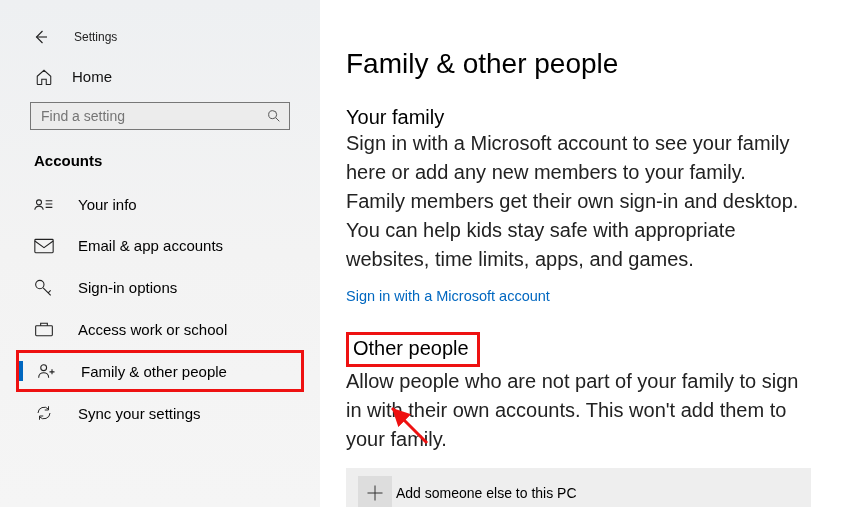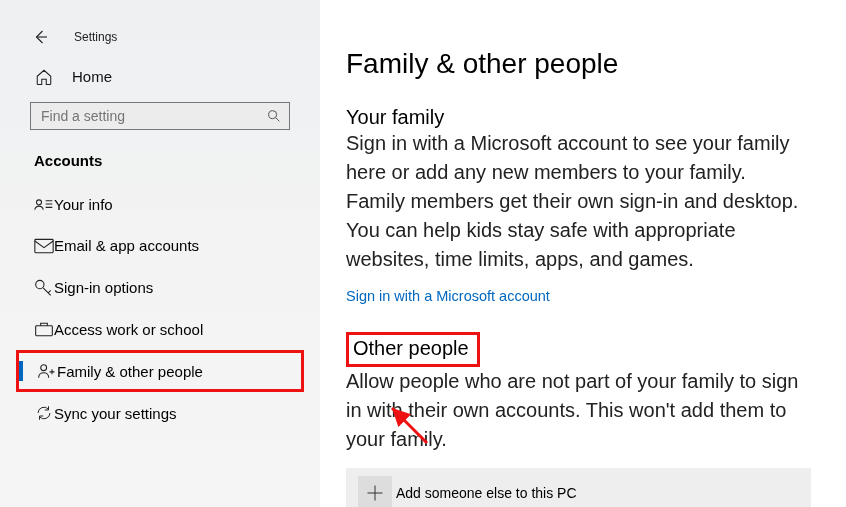--- a/index.html
+++ b/index.html
@@ -61,21 +61,21 @@
     color:#555;
   }
   .cat-header {
     padding: 4px 18px 14px 18px;
     font-weight: 600;
     font-size: 15px;
   }
   .nav-item {
     display:flex;
     align-items:center;
-    gap: 0;
+    gap: 24px;
     padding: 12px 18px;
     font-size: 15px;
     cursor:pointer;
     position: relative;
   }
   .nav-item.active::before {
     content:"";
     position:absolute;
     left:0; top:8px; bottom:8px;
     width:4px;

